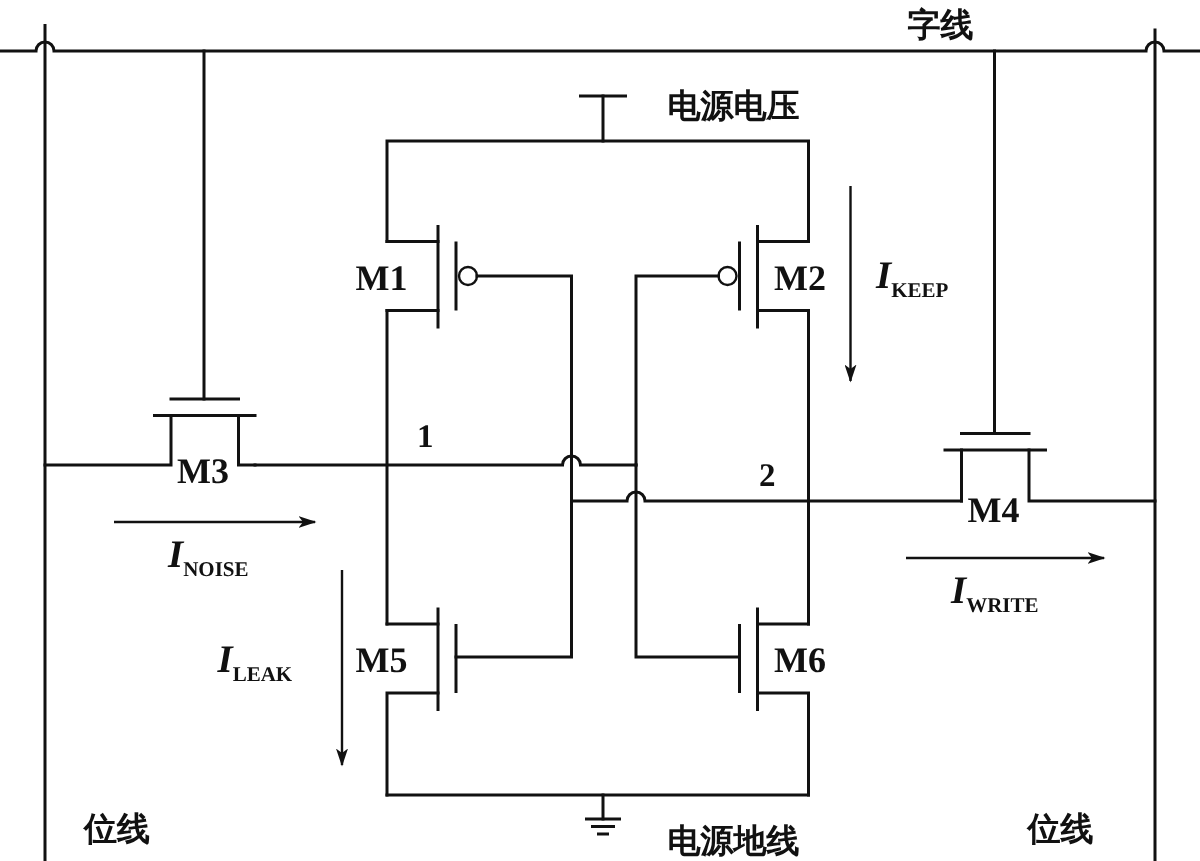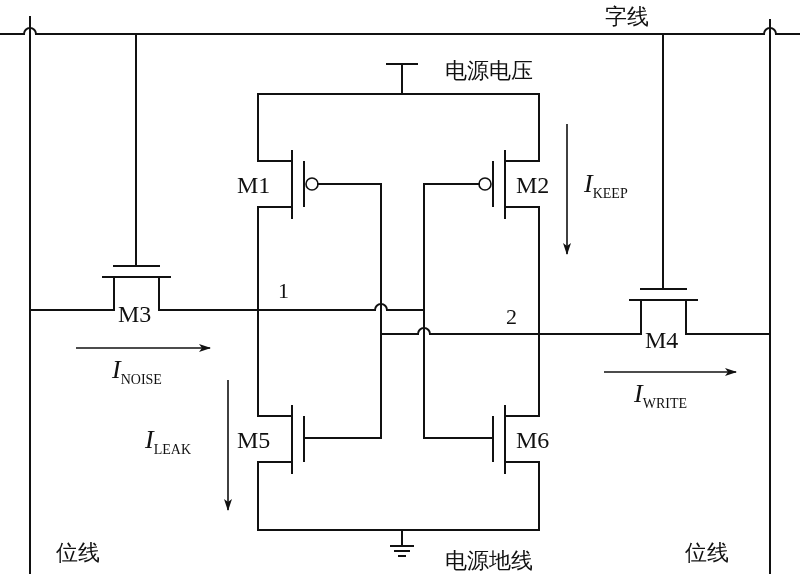--- a/index.html
+++ b/index.html
@@ -1,16 +1,16 @@
 <!DOCTYPE html>
 <html><head>
   <meta charset="utf-8">
   <style>
     html, body { margin: 0; padding: 0; background: #ffffff; }
-    #stage { position: relative; width: 800px; height: 574px; background: #ffffff; overflow: hidden; }
+    #stage { position: relative; width: 800px; height: 574px; background: #ffffff; overflow: hidden; font-weight: bold; }
     svg { position: absolute; left: 0; top: 0; }
     .w { stroke: #111; stroke-width: 2; fill: none; stroke-linecap: square; }
     .thin { stroke: #111; stroke-width: 1.6; fill: none; }
     .txt { font-family: "Liberation Serif", serif; fill: #111; }
     .cjk { font-family: "DejaVu Sans", sans-serif; fill: #111; }
   </style>
 </head>
 <body>
 
 <div id="stage">

